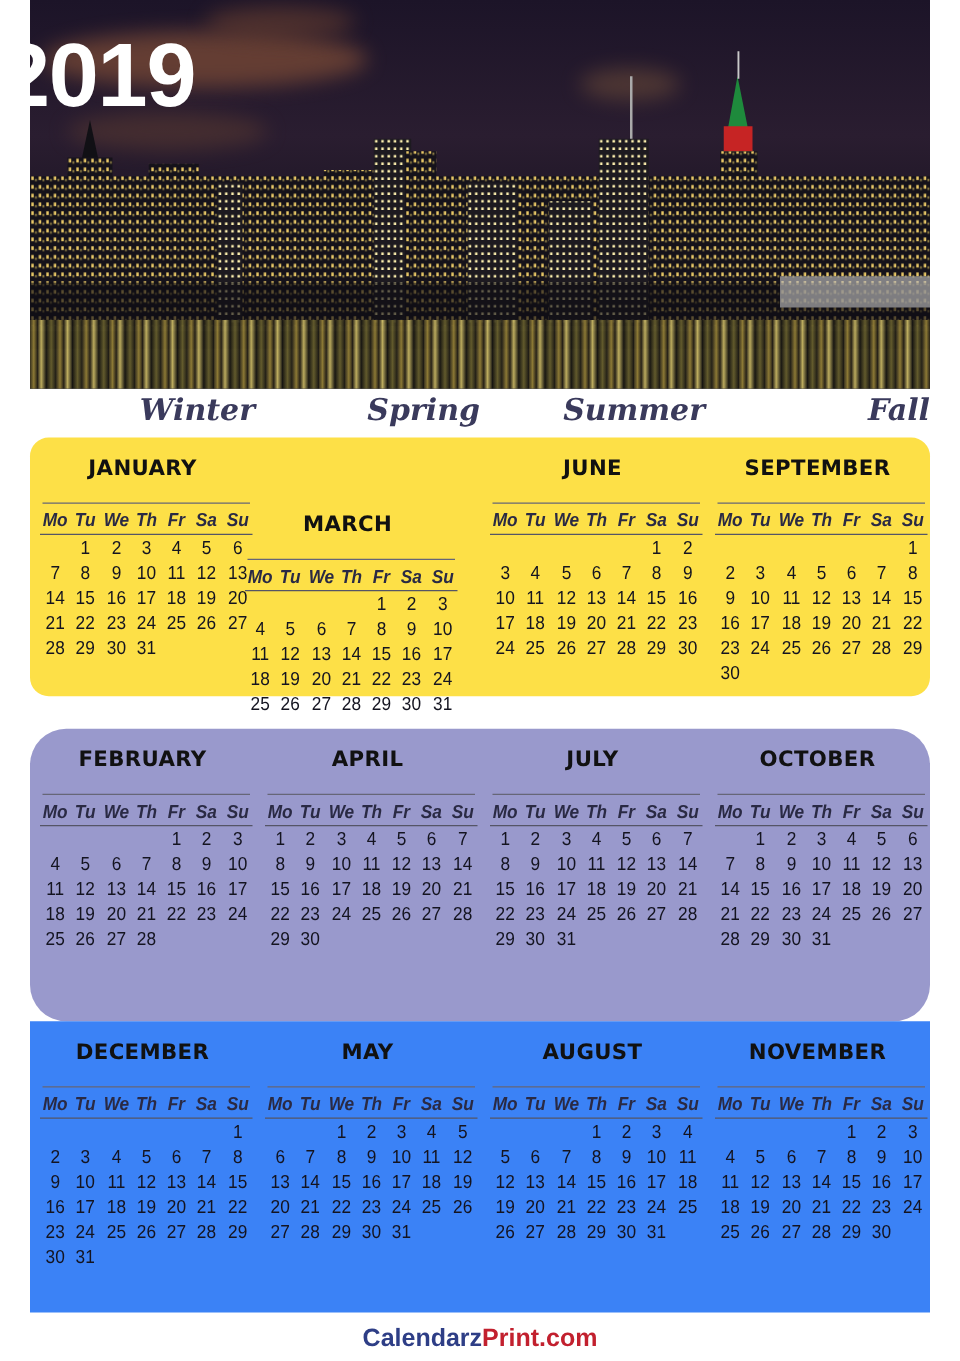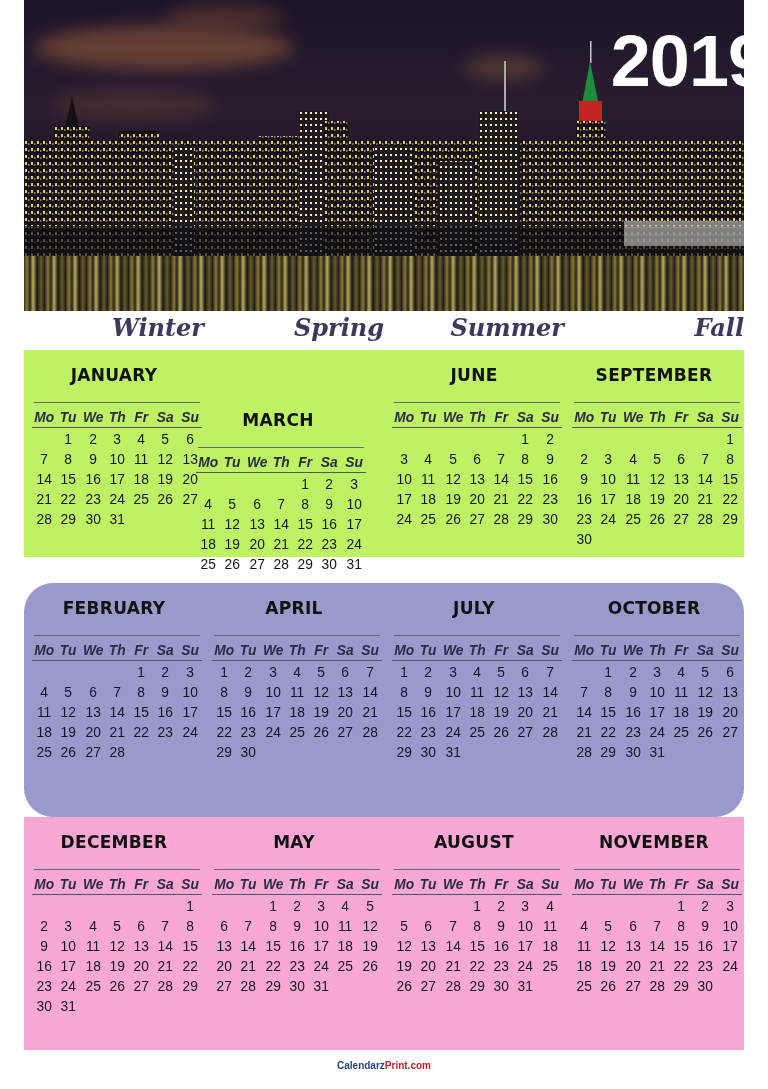--- a/index.html
+++ b/index.html
@@ -13,57 +13,57 @@
   }
   .cloud { position: absolute; border-radius: 50%; filter: blur(8px); }
   .skyline { position: absolute; left: 0; bottom: 50px; width: 720px; height: 240px; }
   .water {
     position: absolute; left: 0; bottom: 0; width: 720px; height: 55px;
     background: repeating-linear-gradient(90deg, #3b3420 0px, #a08a3a 3px, #2a2418 6px, #d8c56a 9px, #1a1812 13px, #6f6630 17px, #1d1a14 21px);
     opacity: 0.85;
   }
   .water-dark { position: absolute; left: 0; bottom: 32px; width: 720px; height: 14px; background: rgba(10,10,14,0.75); }
   .year {
-    position: absolute; left: 0; top: 20px; width: 767px; text-align: right;
+    position: absolute; left: 0; top: 20px; width: 767px; text-align: left;
     font-family: "Liberation Sans", sans-serif; font-weight: bold; font-size: 72px; color: #ffffff;
     letter-spacing: -1px;
   }
 
   .seasons { position: absolute; left: 24px; top: 311px; width: 720px; height: 39px; }
   .season {
     position: absolute; top: 0; width: 180px; text-align: right;
     font-family: "DejaVu Serif", serif; font-style: italic; font-weight: bold;
     font-size: 24px; color: #3a3a5c; line-height: 34px;
   }
 
   .band { position: absolute; left: 24px; width: 720px; }
-  .band.b1 { top: 350px; height: 207px; background: #bef264; }
+  .band.b1 { top: 350px; height: 207px; background: #fde047; border-radius: 15px; }
   .band.b2 { top: 583px; height: 234px; background: #9999cc; border-radius: 29px; }
-  .band.b3 { top: 817px; height: 233px; background: #f9a8d4; }
+  .band.b3 { top: 817px; height: 233px; background: #3b82f6; }
 
   .month { position: absolute; top: 0; width: 180px; height: 100%; }
   .month-name {
     position: absolute; top: 15px; left: 0; width: 180px; text-align: center;
     font-family: "DejaVu Sans", sans-serif; font-weight: bold; font-size: 17px; color: #111111;
     letter-spacing: 0.3px;
   }
   .topline { position: absolute; top: 52px; left: 10px; width: 166px; height: 1px; background: #666677; }
   .grid { position: absolute; top: 57px; left: 8px; width: 170px; }
   .row { display: flex; height: 20px; }
   .cell {
     width: 24.3px; text-align: center;
     font-family: "Liberation Sans", sans-serif; font-size: 15px; color: #141420;
     line-height: 20px; transform: scaleX(0.92);
   }
   .hdr .cell { font-weight: bold; color: #2a2a44; }
   .hdr { border-bottom: 1.5px solid #555566; height: 21px; margin-bottom: 1px; font-style: italic; }
 
   .footer {
     position: absolute; left: 0; top: 1060px; width: 768px; text-align: center;
-    font-family: "Liberation Sans", sans-serif; font-weight: bold; font-size: 10px;
+    font-family: "Liberation Sans", sans-serif; font-weight: bold; font-size: 20px;
   }
   .footer .a { color: #2e3e86; }
   .footer .b { color: #c2202e; }
 </style>
 </head>
 <body>
 
 <div class="photo">
   <div class="cloud" style="left:10px;top:25px;width:260px;height:45px;background:#7a4a36;opacity:.75;"></div>
   <div class="cloud" style="left:140px;top:5px;width:120px;height:25px;background:#6a4030;opacity:.6;"></div>

